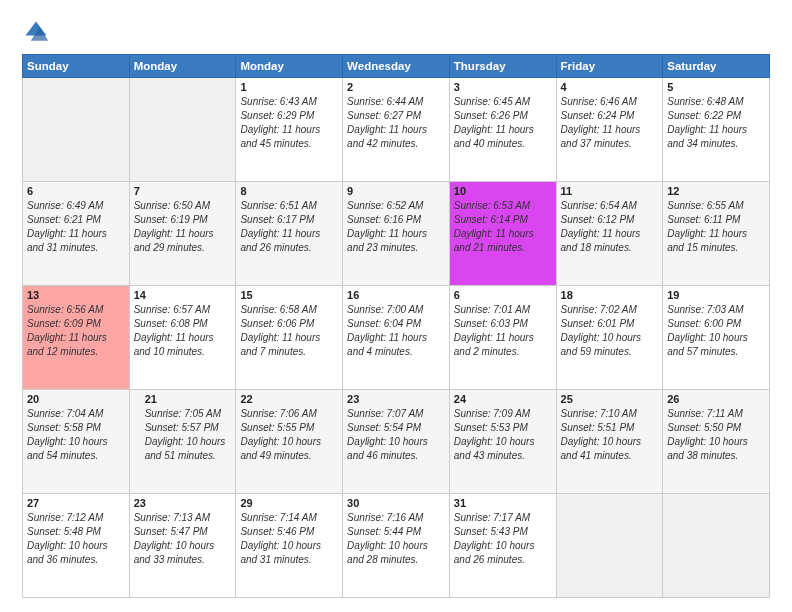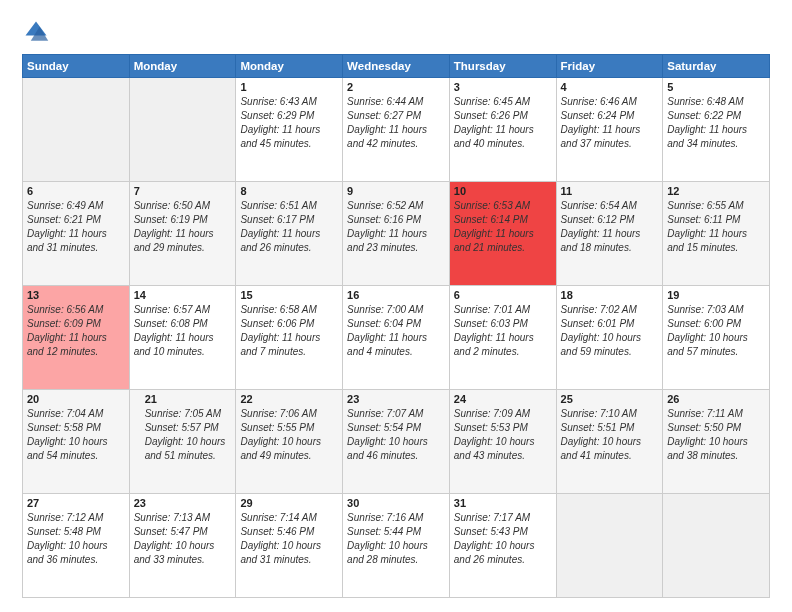--- a/index.html
+++ b/index.html
@@ -174,21 +174,21 @@
             <div class="day-info">Sunrise: 6:50 AM<br>Sunset: 6:19 PM<br>Daylight: 11 hours and 29 minutes.</div>
           </td>
           <td style="background: rgb(245, 245, 245);">
             <span class="day-num">8</span>
             <div class="day-info">Sunrise: 6:51 AM<br>Sunset: 6:17 PM<br>Daylight: 11 hours and 26 minutes.</div>
           </td>
           <td style="background: rgb(245, 245, 245);">
             <span class="day-num">9</span>
             <div class="day-info">Sunrise: 6:52 AM<br>Sunset: 6:16 PM<br>Daylight: 11 hours and 23 minutes.</div>
           </td>
-          <td style="background: #ef4444;">
+          <td style="background: #d946ef;">
             <span class="day-num">10</span>
             <div class="day-info">Sunrise: 6:53 AM<br>Sunset: 6:14 PM<br>Daylight: 11 hours and 21 minutes.</div>
           </td>
           <td style="background: rgb(245, 245, 245);">
             <span class="day-num">11</span>
             <div class="day-info">Sunrise: 6:54 AM<br>Sunset: 6:12 PM<br>Daylight: 11 hours and 18 minutes.</div>
           </td>
           <td style="background: rgb(245, 245, 245);">
             <span class="day-num">12</span>
             <div class="day-info">Sunrise: 6:55 AM<br>Sunset: 6:11 PM<br>Daylight: 11 hours and 15 minutes.</div>

